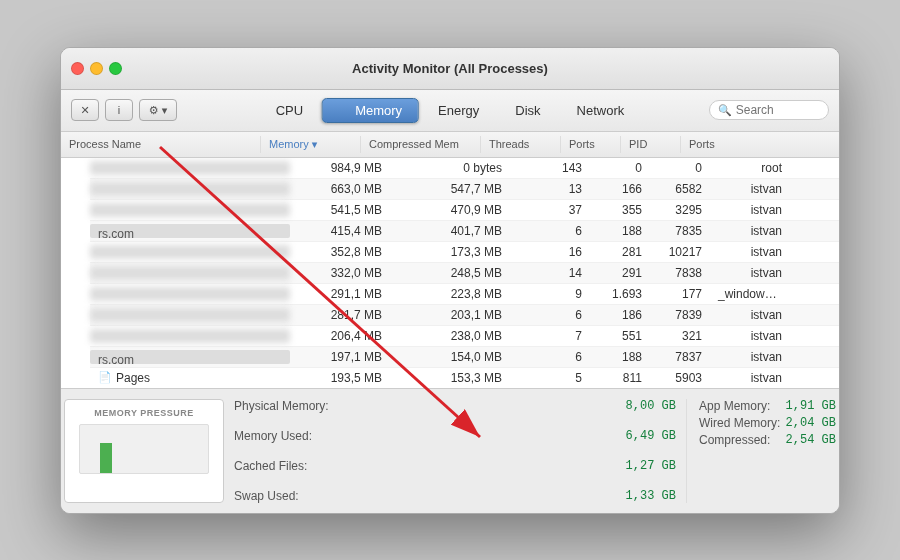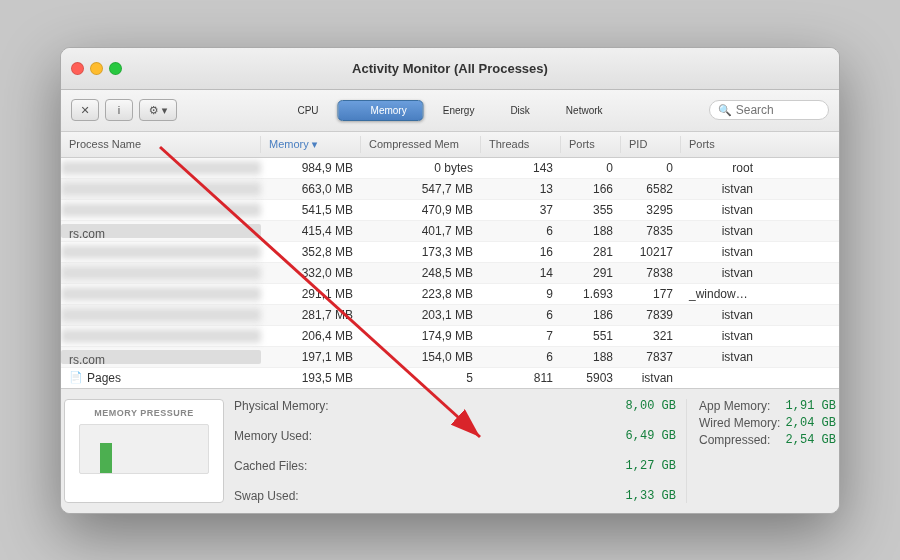--- a/index.html
+++ b/index.html
@@ -71,21 +71,21 @@
       justify-content: center;
       cursor: pointer;
       font-size: 11px;
       color: #555;
     }
     .toolbar-btn.gear {
       width: 38px;
     }
     .tab {
       padding: 4px 16px;
-      font-size: 10px;
+      font-size: 13px;
       border-radius: 5px;
       cursor: pointer;
       color: #333;
       border: 1px solid transparent;
     }
     .tab.active {
       background: linear-gradient(to bottom, #6b9edc, #4a7fc1);
       color: white;
       border: 1px solid #3a6ea0;
       box-shadow: 0 1px 3px rgba(0,0,0,0.3);
@@ -130,20 +130,21 @@
       padding: 2px 8px;
       border-right: 1px solid #ddd;
       display: flex;
       gap: 2px;
     }
     .th:last-child { border-right: none; }
     .th.sorted { color: #4a7fc1; }
     .table-rows {
       max-height: 230px;
       overflow: hidden;
+      padding-left: 29px;
     }
     .table-row {
       display: grid;
       grid-template-columns: 200px 100px 120px 80px 60px 60px 80px;
       border-bottom: 1px solid #f0f0f0;
       font-size: 12px;
     }
     .table-row:nth-child(even) { background: #f8f8f8; }
     .td {
       padding: 3px 8px;
@@ -362,21 +363,21 @@
             <div class="td right">281,7 MB</div>
             <div class="td right">203,1 MB</div>
             <div class="td right">6</div>
             <div class="td right">186</div>
             <div class="td right">7839</div>
             <div class="td right">istvan</div>
           </div>
           <div class="table-row">
             <div class="td" style="filter: blur(3px); background: rgb(221, 221, 221); height: 14px; margin: 3px 0px; border-radius: 2px;"></div>
             <div class="td right">206,4 MB</div>
-            <div class="td right">174,9 MB</div>
+            <div class="td right">238,0 MB</div>
             <div class="td right">7</div>
             <div class="td right">551</div>
             <div class="td right">321</div>
             <div class="td right">istvan</div>
           </div>
           <div class="table-row">
             <div class="td" style="background: rgb(221, 221, 221); height: 14px; margin: 3px 0px; border-radius: 2px; color: rgb(85, 85, 85);">rs.com</div>
             <div class="td right">197,1 MB</div>
             <div class="td right">154,0 MB</div>
             <div class="td right">6</div>
@@ -385,20 +386,21 @@
             <div class="td right">istvan</div>
           </div>
           <div class="table-row">
             <div class="td">
               <div class="process-name">
                 <span style="width: 14px; height: 14px; display: inline-flex; align-items: center; justify-content: center; font-size: 11px;">📄</span>
                 <span>Pages</span>
               </div>
             </div>
             <div class="td right">193,5 MB</div>
+            <div class="td right">153,3 MB</div>
             <div class="td right">5</div>
             <div class="td right">811</div>
             <div class="td right">5903</div>
             <div class="td right">istvan</div>
           </div>
         </div>
     </div>
 
     <div class="footer">
       <div class="memory-pressure-box">

